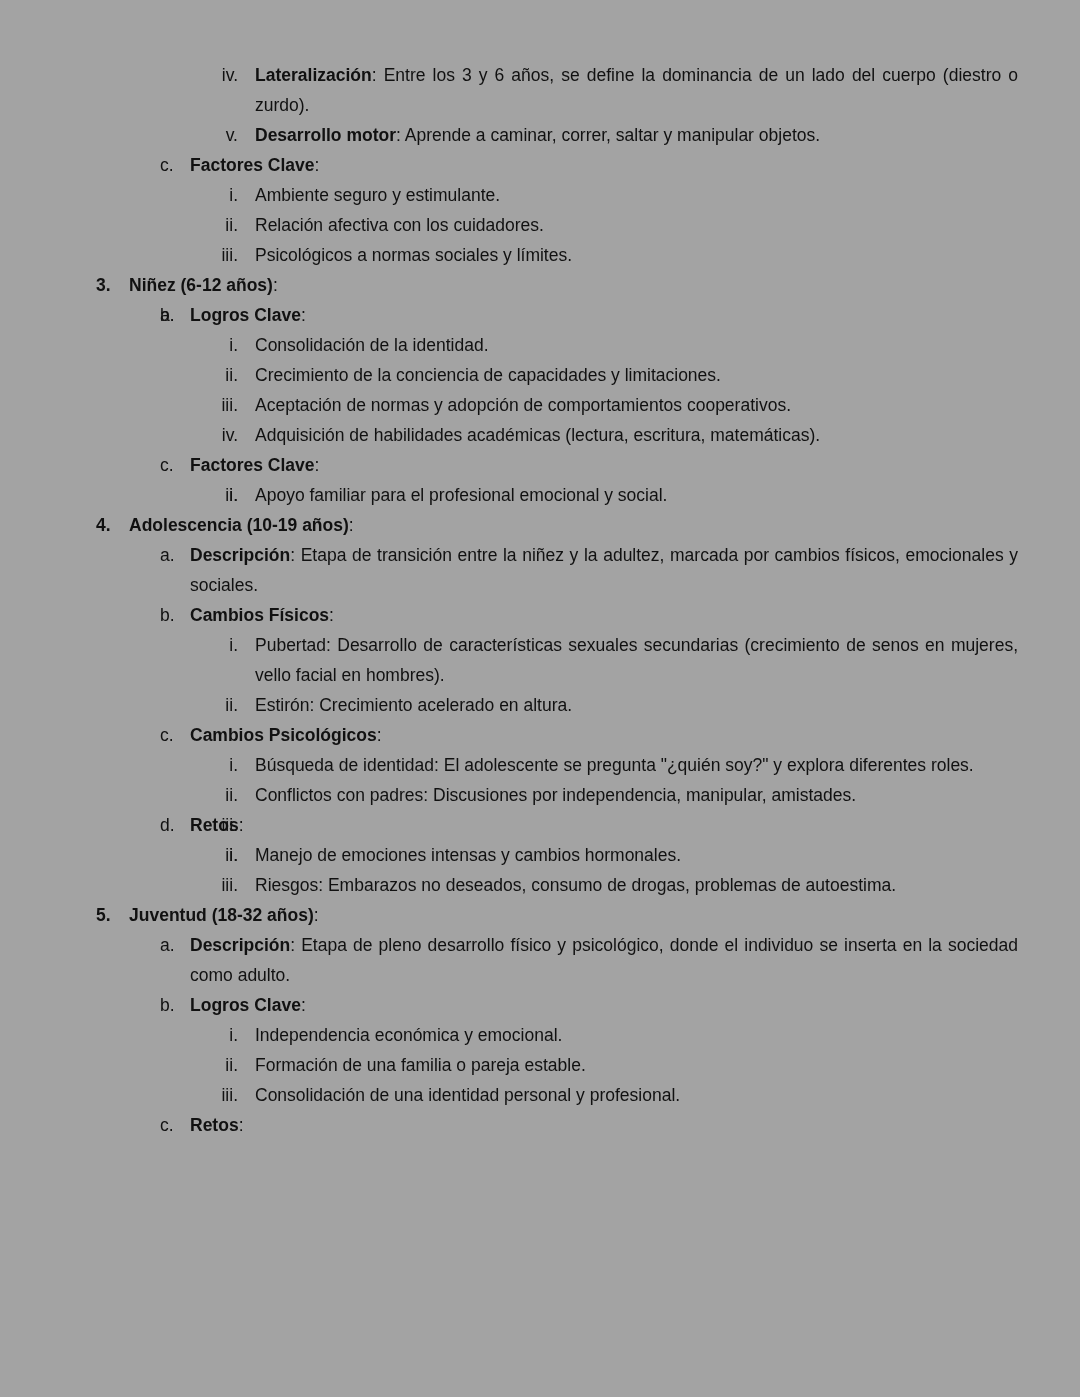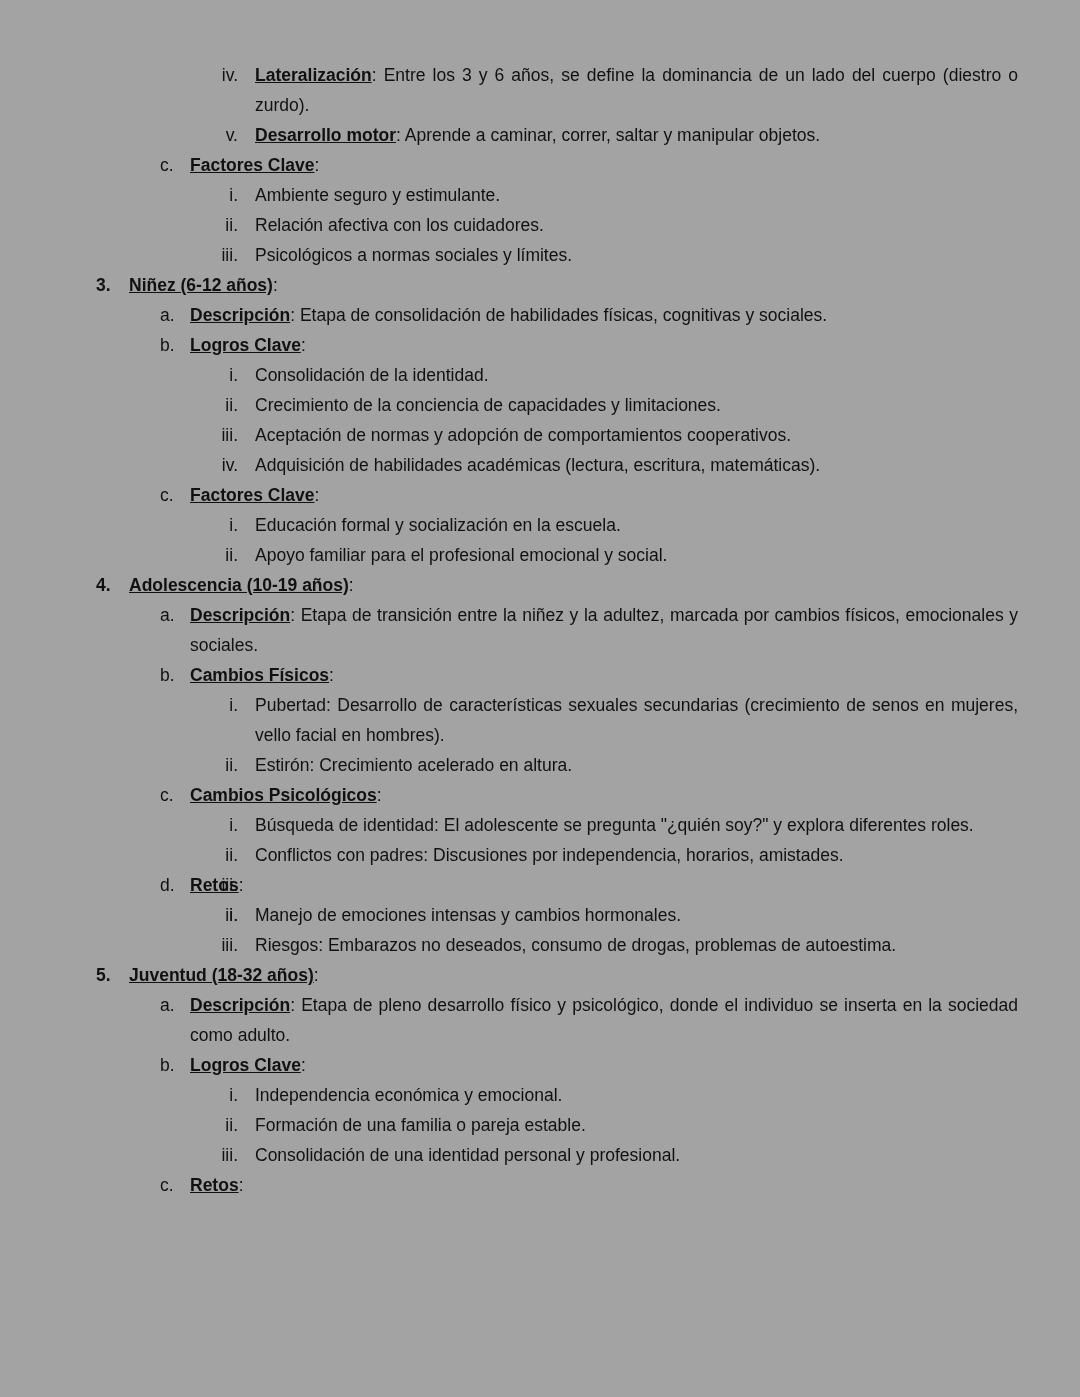--- a/index.html
+++ b/index.html
@@ -36,51 +36,51 @@
   }
   
   .lv1 { padding-left: 129px; }
   .lv1 .marker { left: 96px; width: 30px; text-align: left; font-weight: bold; }
   
   .lv2 { padding-left: 190px; }
   .lv2 .marker { left: 160px; width: 28px; text-align: left; }
   
   .lv3 { padding-left: 255px; }
   .lv3 .marker { left: 170px; width: 68px; text-align: right; }
-  strong { font-weight: bold; text-decoration: underline; }
+  strong { font-weight: bold; }
 </style>
 </head>
 <body>
 
 <div class="page">
   <div class="doc-body">
       <div class="li lv3"><span class="marker">iv.</span><span class="text"><strong>Lateralización</strong>: Entre los 3 y 6 años, se define la dominancia de un lado del cuerpo (diestro o zurdo).</span></div>
       <div class="li lv3"><span class="marker">v.</span><span class="text"><strong>Desarrollo motor</strong>: Aprende a caminar, correr, saltar y manipular objetos.</span></div>
       <div class="li lv2"><span class="marker">c.</span><span class="text"><strong>Factores Clave</strong>:</span></div>
       <div class="li lv3"><span class="marker">i.</span><span class="text">Ambiente seguro y estimulante.</span></div>
       <div class="li lv3"><span class="marker">ii.</span><span class="text">Relación afectiva con los cuidadores.</span></div>
       <div class="li lv3"><span class="marker">iii.</span><span class="text">Psicológicos a normas sociales y límites.</span></div>
       <div class="li lv1"><span class="marker">3.</span><span class="text"><strong>Niñez (6-12 años)</strong>:</span></div>
-      <div class="li lv2"><span class="marker">a.</span><span class="text"><strong>Descripción</strong>: Etapa de consolidación de habilidades físicas, cognitivas y sociales.</span></div>
+      <div class="li lv2"><span class="marker">a.</span></div>
       <div class="li lv2"><span class="marker">b.</span><span class="text"><strong>Logros Clave</strong>:</span></div>
       <div class="li lv3"><span class="marker">i.</span><span class="text">Consolidación de la identidad.</span></div>
       <div class="li lv3"><span class="marker">ii.</span><span class="text">Crecimiento de la conciencia de capacidades y limitaciones.</span></div>
       <div class="li lv3"><span class="marker">iii.</span><span class="text">Aceptación de normas y adopción de comportamientos cooperativos.</span></div>
       <div class="li lv3"><span class="marker">iv.</span><span class="text">Adquisición de habilidades académicas (lectura, escritura, matemáticas).</span></div>
       <div class="li lv2"><span class="marker">c.</span><span class="text"><strong>Factores Clave</strong>:</span></div>
-      <div class="li lv3"><span class="marker">i.</span><span class="text">Educación formal y socialización en la escuela.</span></div>
+      <div class="li lv3"><span class="marker">i.</span></div>
       <div class="li lv3"><span class="marker">ii.</span><span class="text">Apoyo familiar para el profesional emocional y social.</span></div>
       <div class="li lv1"><span class="marker">4.</span><span class="text"><strong>Adolescencia (10-19 años)</strong>:</span></div>
       <div class="li lv2"><span class="marker">a.</span><span class="text"><strong>Descripción</strong>: Etapa de transición entre la niñez y la adultez, marcada por cambios físicos, emocionales y sociales.</span></div>
       <div class="li lv2"><span class="marker">b.</span><span class="text"><strong>Cambios Físicos</strong>:</span></div>
       <div class="li lv3"><span class="marker">i.</span><span class="text">Pubertad: Desarrollo de características sexuales secundarias (crecimiento de senos en mujeres, vello facial en hombres).</span></div>
       <div class="li lv3"><span class="marker">ii.</span><span class="text">Estirón: Crecimiento acelerado en altura.</span></div>
       <div class="li lv2"><span class="marker">c.</span><span class="text"><strong>Cambios Psicológicos</strong>:</span></div>
       <div class="li lv3"><span class="marker">i.</span><span class="text">Búsqueda de identidad: El adolescente se pregunta "¿quién soy?" y explora diferentes roles.</span></div>
-      <div class="li lv3"><span class="marker">ii.</span><span class="text">Conflictos con padres: Discusiones por independencia, horarios, amistades.</span></div>
+      <div class="li lv3"><span class="marker">ii.</span><span class="text">Conflictos con padres: Discusiones por independencia, manipular, amistades.</span></div>
       <div class="li lv3"><span class="marker">iii.</span></div>
       <div class="li lv2"><span class="marker">d.</span><span class="text"><strong>Retos</strong>:</span></div>
       <div class="li lv3"><span class="marker">i.</span></div>
       <div class="li lv3"><span class="marker">ii.</span><span class="text">Manejo de emociones intensas y cambios hormonales.</span></div>
       <div class="li lv3"><span class="marker">iii.</span><span class="text">Riesgos: Embarazos no deseados, consumo de drogas, problemas de autoestima.</span></div>
       <div class="li lv1"><span class="marker">5.</span><span class="text"><strong>Juventud (18-32 años)</strong>:</span></div>
       <div class="li lv2"><span class="marker">a.</span><span class="text"><strong>Descripción</strong>: Etapa de pleno desarrollo físico y psicológico, donde el individuo se inserta en la sociedad como adulto.</span></div>
       <div class="li lv2"><span class="marker">b.</span><span class="text"><strong>Logros Clave</strong>:</span></div>
       <div class="li lv3"><span class="marker">i.</span><span class="text">Independencia económica y emocional.</span></div>
       <div class="li lv3"><span class="marker">ii.</span><span class="text">Formación de una familia o pareja estable.</span></div>

